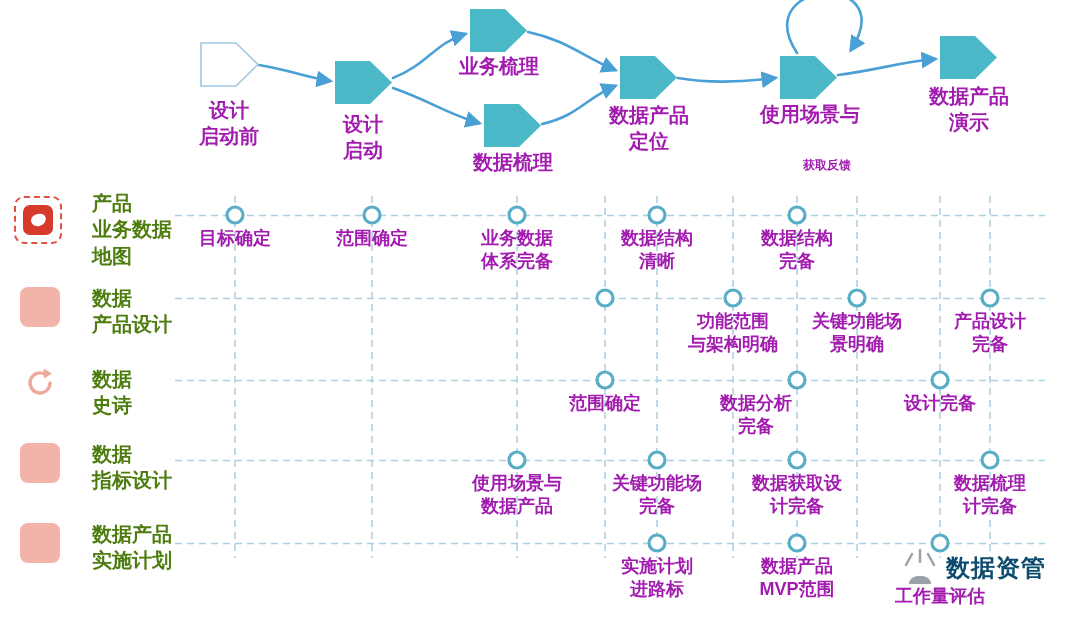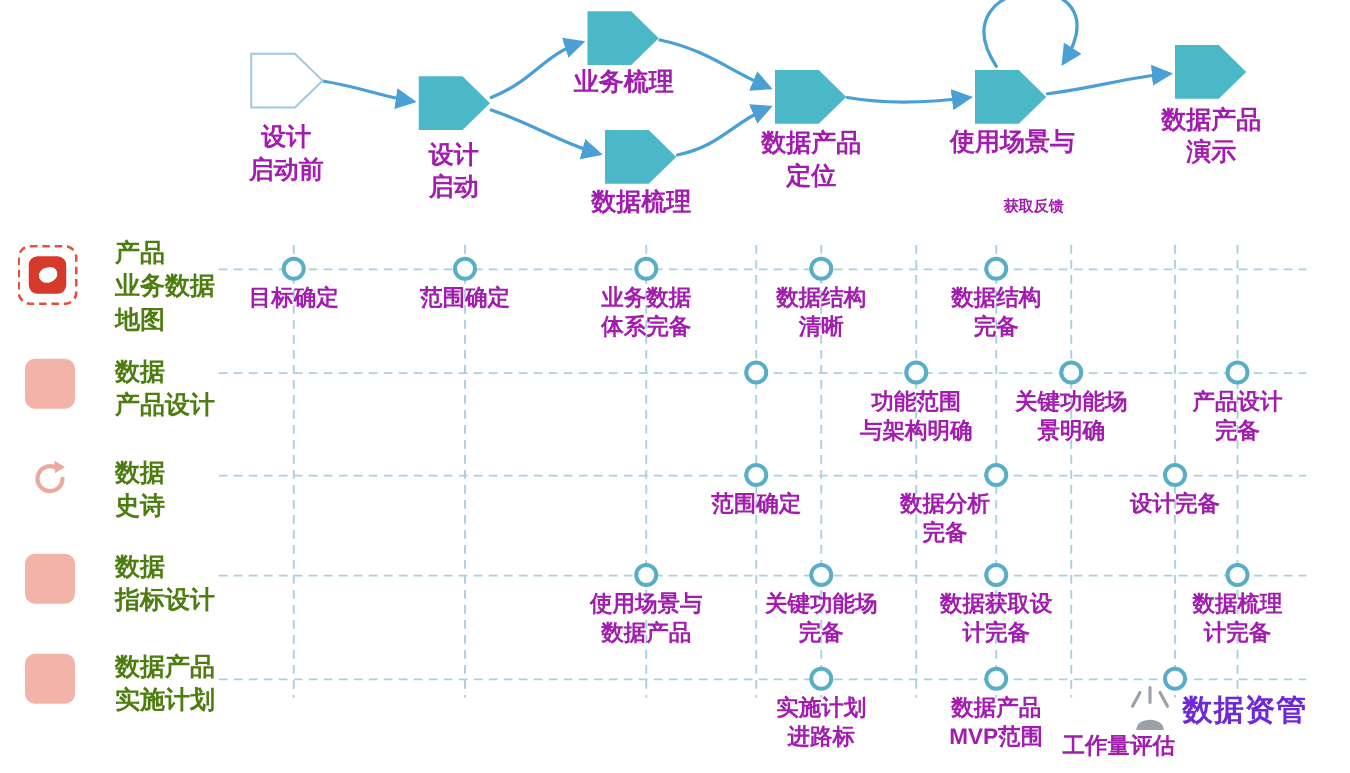--- a/index.html
+++ b/index.html
@@ -23,21 +23,21 @@
   .lane-icon-active{
     width:44px;height:44px;border:2px dashed #e2503f;border-radius:10px;
     display:flex;align-items:center;justify-content:center;
   }
   .lane-icon-inner{width:30px;height:30px;background:#d63a2a;border-radius:7px;position:relative;}
   .lane-icon-inner .blob{
     position:absolute;left:8px;top:9px;width:15px;height:12px;background:#fff;
     border-radius:50% 45% 55% 50%;transform:rotate(-14deg);
   }
   .watermark-text{
-    position:absolute;font-size:24px;font-weight:600;color:#6d28d9;letter-spacing:1px;white-space:nowrap;
+    position:absolute;font-size:24px;font-weight:600;color:#0c4a6e;letter-spacing:1px;white-space:nowrap;
   }
 </style>
 </head>
 <body>
 
 <div class="stage">
 
   <svg class="canvas" width="1080" height="618" viewBox="0 0 1080 618">
     <defs>
       <marker id="arr" viewBox="0 0 10 10" refX="8" refY="5" markerWidth="6.5" markerHeight="6.5" orient="auto">
@@ -192,21 +192,21 @@
 完备</div>
   <div class="txt ms-label" style="left:797px;top:472px">数据获取设
 计完备</div>
   <div class="txt ms-label" style="left:990px;top:472px">数据梳理
 计完备</div>
 
   <div class="txt ms-label" style="left:657px;top:555px">实施计划
 进路标</div>
   <div class="txt ms-label" style="left:797px;top:555px">数据产品
 MVP范围</div>
-  <div class="txt ms-label" style="left:895px;top:585px">工作量评估</div>
+  <div class="txt ms-label" style="left:940px;top:585px">工作量评估</div>
 
   <div>
     <div class="abs" style="left:896px;top:546px">
       <svg width="48" height="42" viewBox="0 0 48 42">
         <g stroke="#9aa1a7" stroke-width="2.5" fill="none" stroke-linecap="round">
           <path d="M10 19 L16 8"></path>
           <path d="M24 16 L24 4"></path>
           <path d="M38 19 L32 8"></path>
         </g>
         <path d="M13 38 C13 27 35 27 35 38 Z" fill="#9aa1a7"></path>

